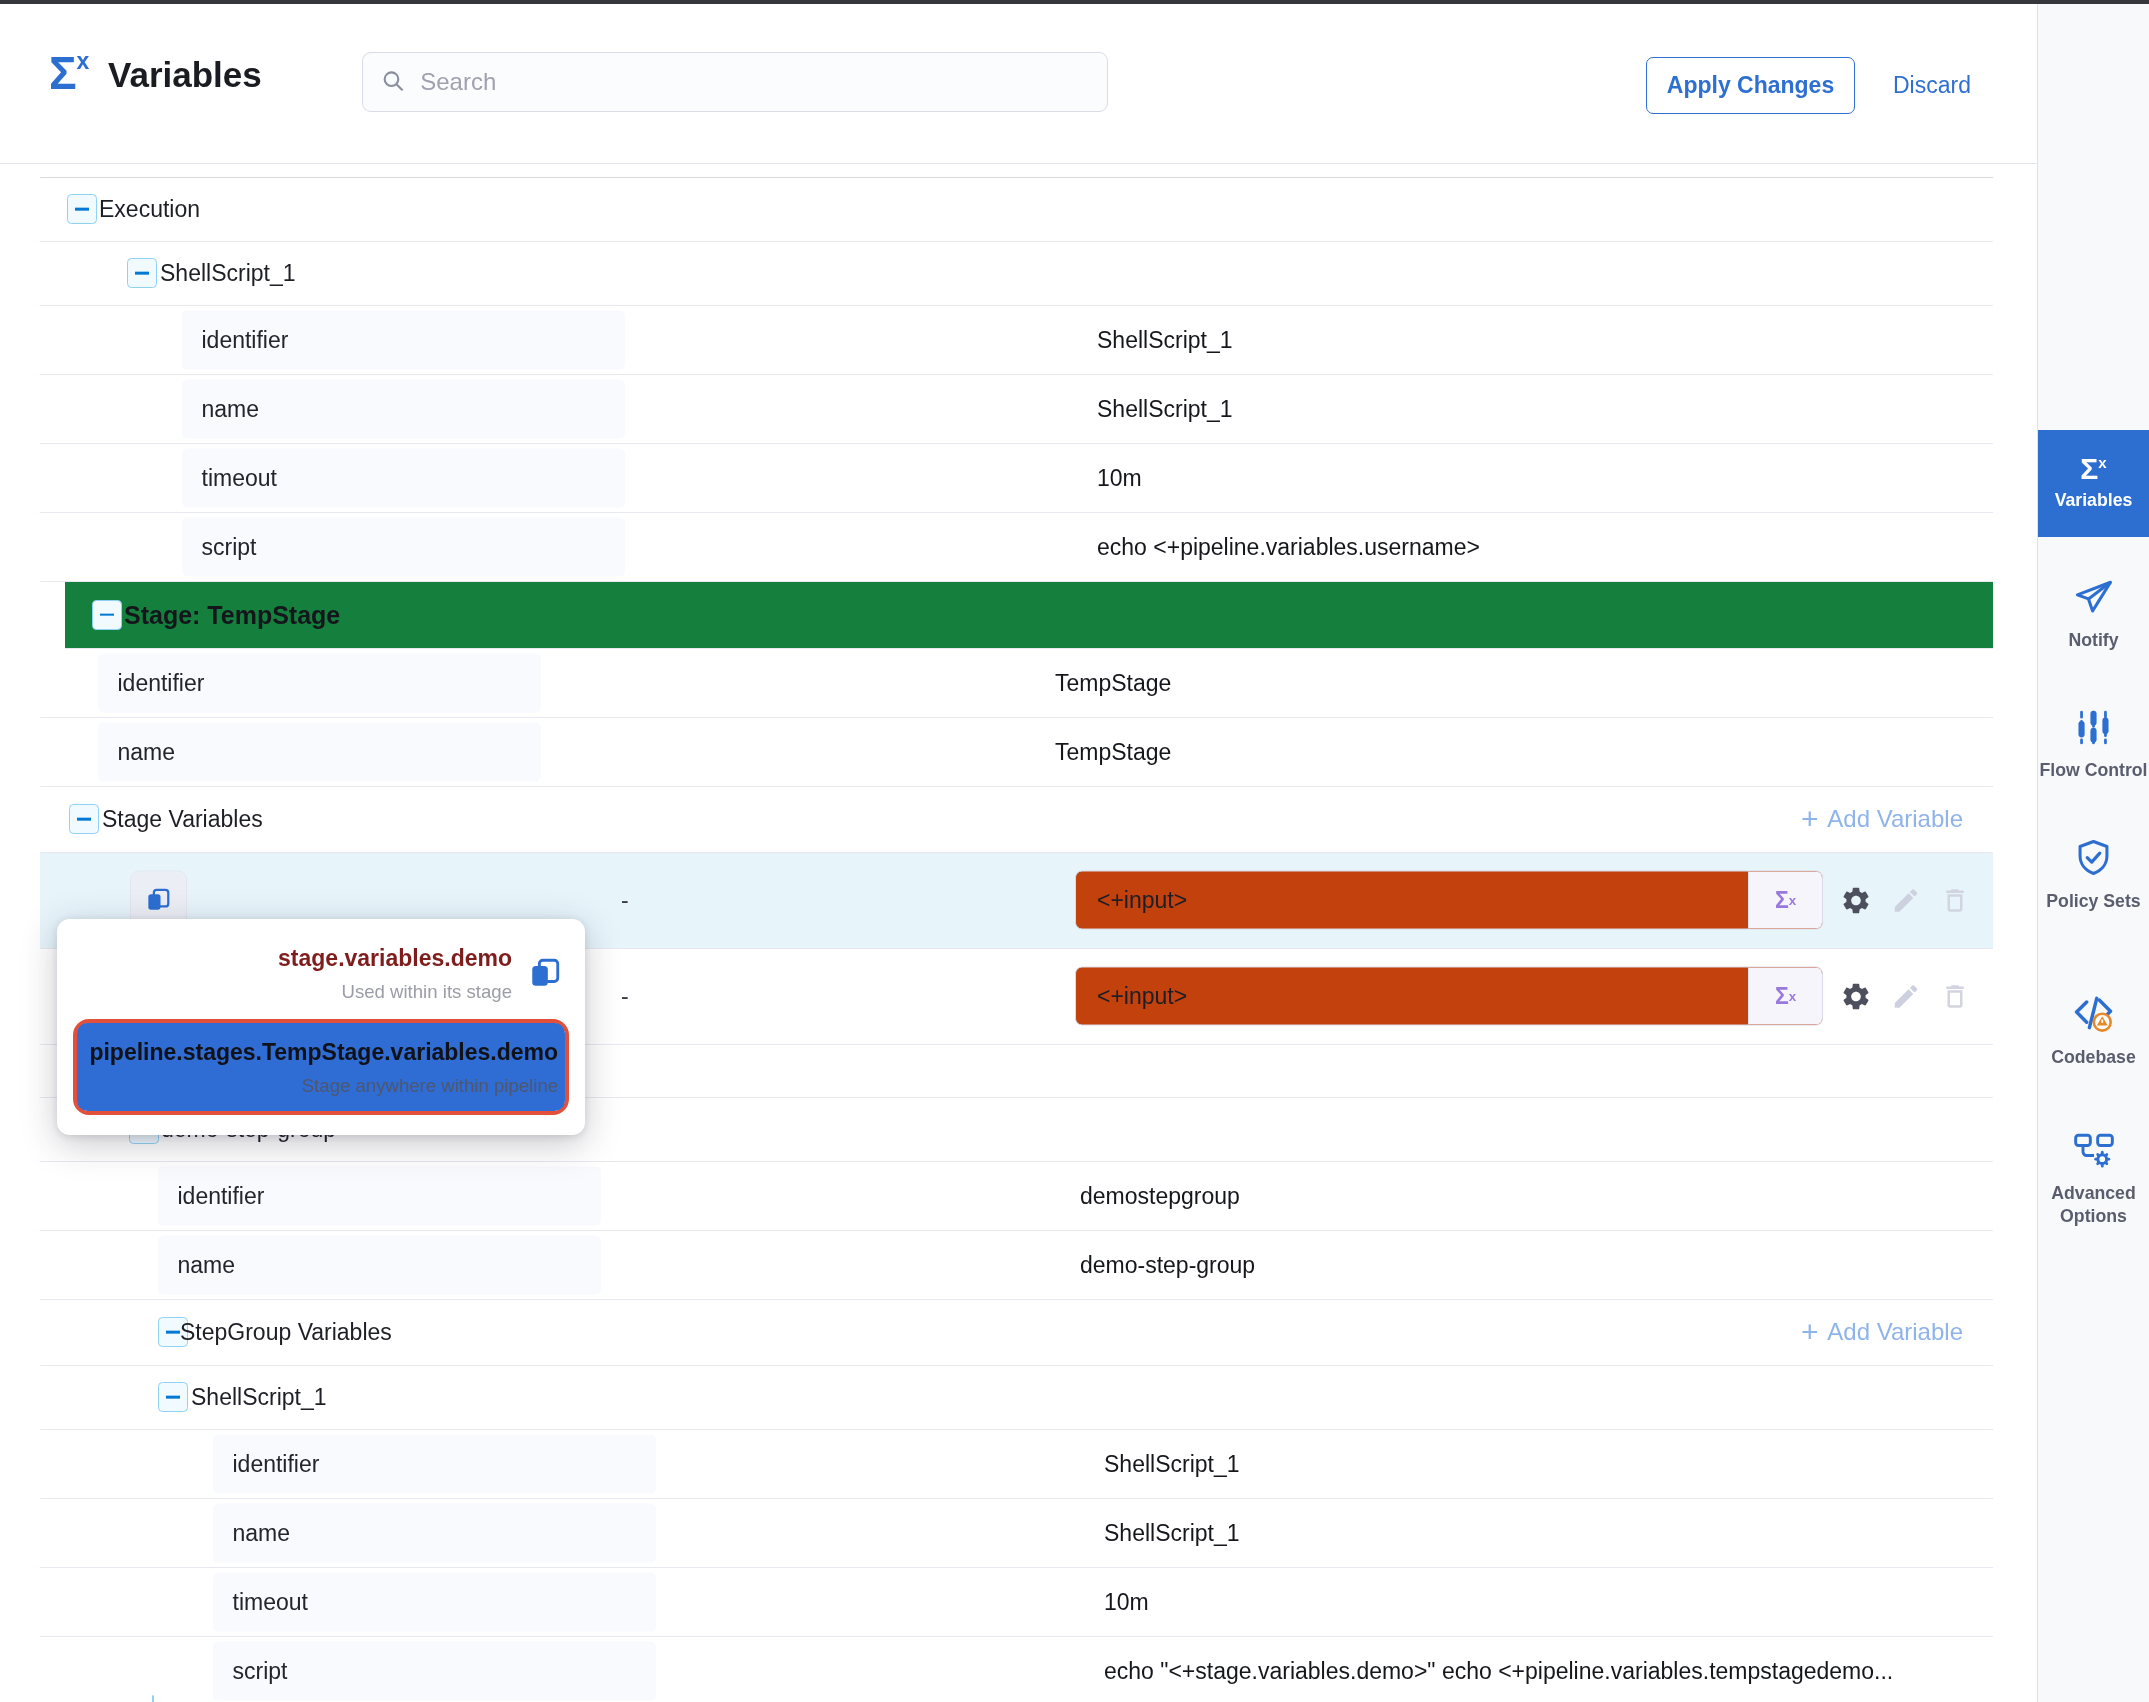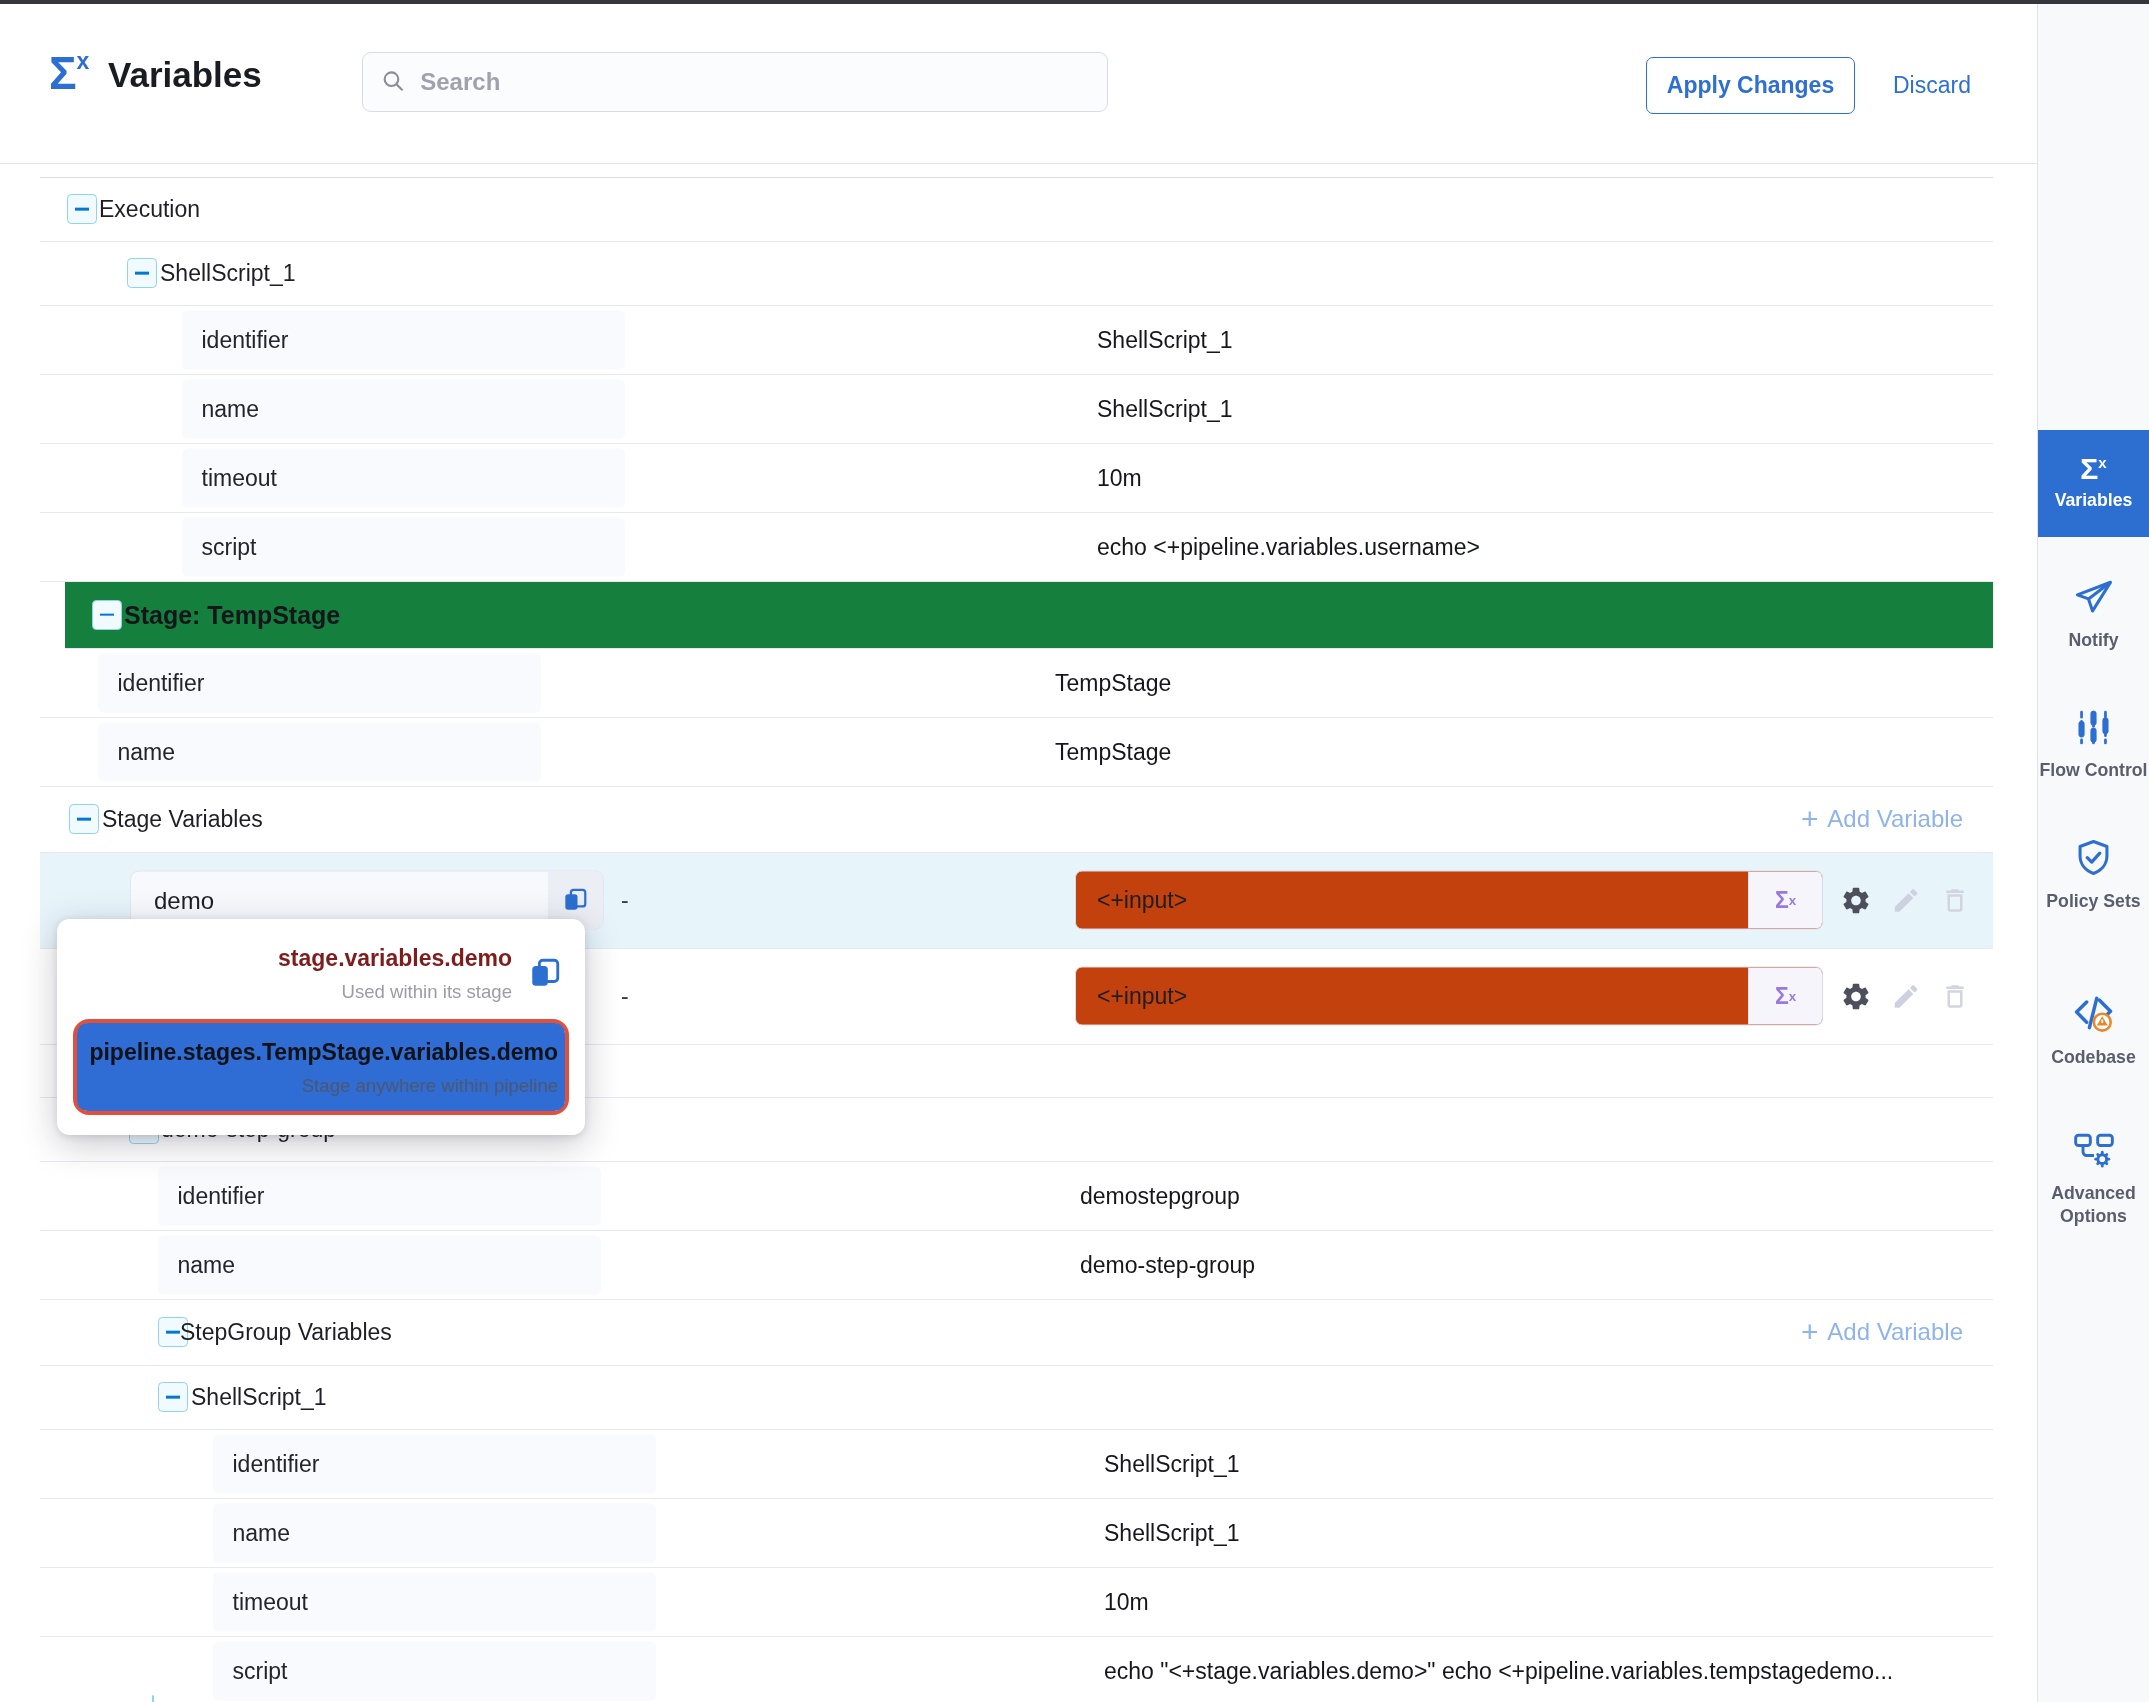--- a/index.html
+++ b/index.html
@@ -7,21 +7,21 @@
   #app{position:relative;width:2149px;height:1702px;overflow:hidden;display:flex;flex-direction:column;background:#fff;}
   #topbar{height:3.5px;background:#36373c;flex:0 0 auto;}
   #cols{flex:1;display:flex;min-height:0;}
   #main{position:relative;width:2037px;flex:0 0 auto;background:#fff;}
   
   #header{position:relative;height:160px;border-bottom:0.9px solid #e3e4ec;display:flex;align-items:center;}
   .logo{position:absolute;left:49px;top:46px;font-weight:700;color:#2c6fd1;font-size:46px;line-height:1;}
   .logo sup{font-size:23px;font-weight:700;position:relative;top:-3.5px;}
   .page-title{position:absolute;left:108px;top:51px;font-size:35px;font-weight:700;color:#1b1c22;}
   .searchbox{position:absolute;left:362px;top:48px;width:746px;height:60px;border:0.9px solid #d9dbe8;border-radius:8.9px;background:#fbfcfe;display:flex;align-items:center;padding:0 17.7px;}
-  .searchbox input{border:none;outline:none;background:transparent;font-size:24px;color:#3a3b45;width:100%;margin-left:12.4px;font-weight:bold;}
+  .searchbox input{border:none;outline:none;background:transparent;font-size:24px;color:#3a3b45;width:100%;margin-left:12.4px;}
   .searchbox input::placeholder{color:#9fa1af;}
   .btn-apply{position:absolute;left:1646px;top:53px;width:209px;height:57px;border:1.8px solid #2e6fd2;border-radius:7px;background:#fff;color:#2e6fd2;font-size:23px;font-weight:600;display:flex;align-items:center;justify-content:center;cursor:pointer;}
   .btn-discard{position:absolute;left:1893px;top:53px;height:57px;display:flex;align-items:center;color:#2e6fd2;font-size:23px;font-weight:500;cursor:pointer;}
   
   #tablewrap{position:absolute;left:40px;top:173px;width:1953px;border-top:0.9px solid #d8d9e1;}
   .row{position:relative;border-bottom:0.9px solid #e7e8f1;}
   .minus{position:absolute;width:30px;height:30px;border:1.8px solid #8ed2f4;border-radius:4.4px;background:#f0faff;top:50%;transform:translateY(-50%);cursor:pointer;}
   .minus i{position:absolute;left:50%;top:50%;width:14px;height:2.7px;background:#0278d5;transform:translate(-50%,-50%);}
   .node-label{position:absolute;top:50%;transform:translateY(-50%);font-size:23px;font-weight:500;color:#1d1e26;}
   .chip{position:absolute;top:50%;transform:translateY(-50%);height:59px;width:443px;background:#f9fafd;border-radius:5.3px;display:flex;align-items:center;padding-left:19.5px;font-size:23px;font-weight:500;color:#23242c;}
@@ -140,21 +140,20 @@
             </span>
           <span class="node-label" style="left:62px;">Stage Variables</span>
           <span class="add-var">
               <span class="plus">+</span>
               <span>Add Variable</span>
             </span>
         </div>
 
         <div class="row var-row hl" style="height:96px;">
           <span class="name-chip" style="left:90px;">
-            <span class="txt">demo</span>
             <span class="copyseg">
               <svg width="26.6" height="26.6" viewBox="0 0 24 24">
                   <rect x="8" y="3" width="13" height="15" rx="2.5" fill="none" stroke="#2c6fd1" stroke-width="2"></rect>
                   <rect x="3" y="7" width="11" height="14" rx="2.5" fill="#2c6fd1"></rect>
                 </svg>
             </span>
           </span>
           <span class="dash" style="left:581px;">-</span>
           <span class="input-field" style="left:1035px;">
             <span class="ival">&lt;+input&gt;</span>

